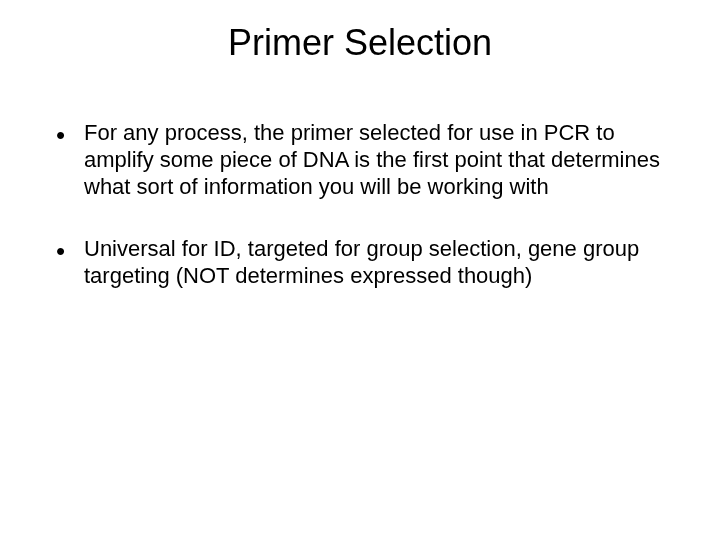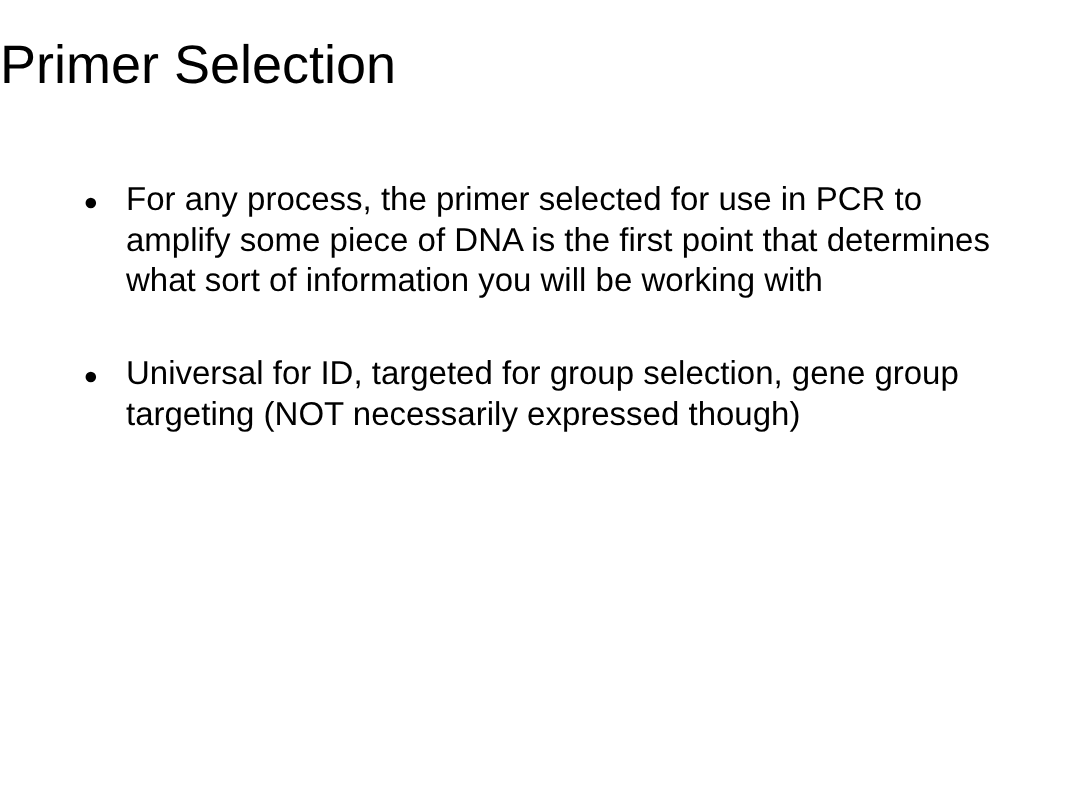--- a/index.html
+++ b/index.html
@@ -15,20 +15,21 @@
     width: 720px;
     height: 540px;
     position: relative;
     box-sizing: border-box;
   }
   .title {
     position: absolute;
     top: 22px;
     left: 0;
     width: 100%;
+    text-align: center;
     font-size: 36px;
     font-weight: 400;
   }
   .body {
     position: absolute;
     top: 120px;
     left: 54px;
     right: 54px;
   }
   ul.bullets {
@@ -52,16 +53,16 @@
   }
 </style>
 </head>
 <body>
 
 <div class="slide">
   <div class="title">Primer Selection</div>
   <div class="body">
     <ul class="bullets">
       <li>For any process, the primer selected for use in PCR to amplify some piece of DNA is the first point that determines what sort of information you will be working with</li>
-      <li>Universal for ID, targeted for group selection, gene group targeting (NOT necessarily expressed though)</li>
+      <li>Universal for ID, targeted for group selection, gene group targeting (NOT determines expressed though)</li>
     </ul>
   </div>
 </div>
 
 </body></html>

